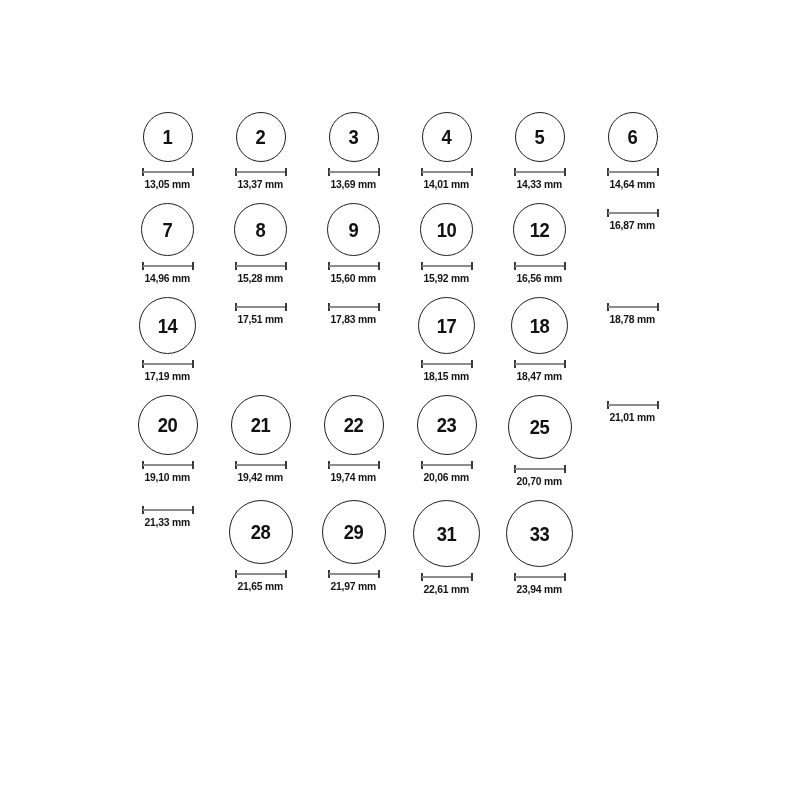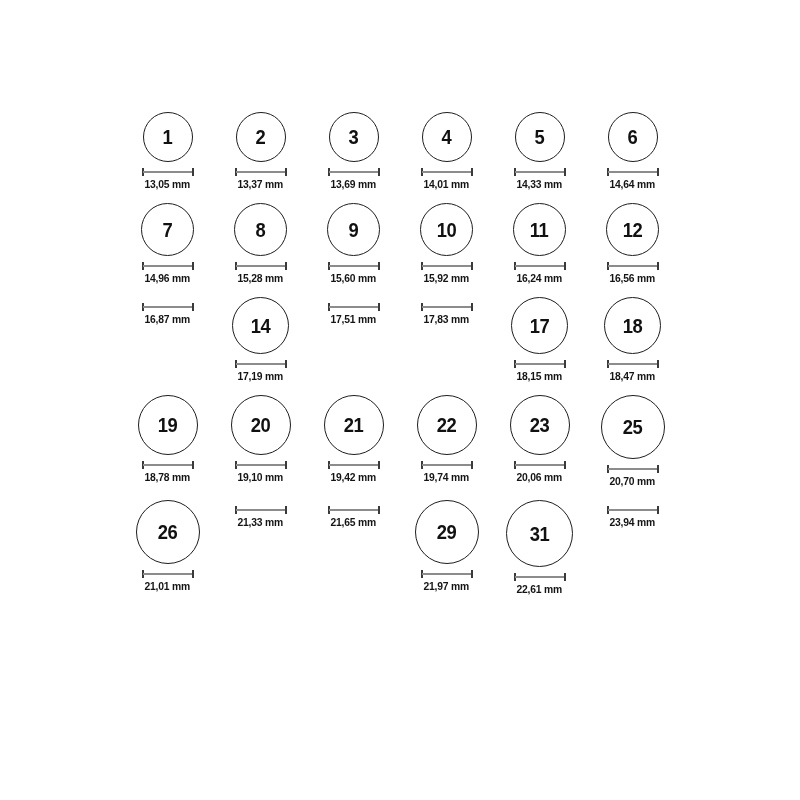--- a/index.html
+++ b/index.html
@@ -194,31 +194,20 @@
     </div>
     <span class="measure">
       <span class="tick left"></span>
       <span class="hline"></span>
       <span class="tick right"></span>
     </span>
     <div class="label">15,92 mm</div>
   </div>
       <div class="cell" style="--d: 53px;">
     <div class="circle">
-      <span class="num">11</span>
-    </div>
-    <span class="measure">
-      <span class="tick left"></span>
-      <span class="hline"></span>
-      <span class="tick right"></span>
-    </span>
-    <div class="label">16,24 mm</div>
-  </div>
-      <div class="cell" style="--d: 53px;">
-    <div class="circle">
       <span class="num">12</span>
     </div>
     <span class="measure">
       <span class="tick left"></span>
       <span class="hline"></span>
       <span class="tick right"></span>
     </span>
     <div class="label">16,56 mm</div>
   </div>
       <div class="cell" style="--d: 57px;">
@@ -272,23 +261,20 @@
       <span class="num">18</span>
     </div>
     <span class="measure">
       <span class="tick left"></span>
       <span class="hline"></span>
       <span class="tick right"></span>
     </span>
     <div class="label">18,47 mm</div>
   </div>
       <div class="cell" style="--d: 60px;">
-    <div class="circle">
-      <span class="num">19</span>
-    </div>
     <span class="measure">
       <span class="tick left"></span>
       <span class="hline"></span>
       <span class="tick right"></span>
     </span>
     <div class="label">18,78 mm</div>
   </div>
       <div class="cell" style="--d: 60px;">
     <div class="circle">
       <span class="num">20</span>
@@ -338,39 +324,39 @@
       <span class="num">25</span>
     </div>
     <span class="measure">
       <span class="tick left"></span>
       <span class="hline"></span>
       <span class="tick right"></span>
     </span>
     <div class="label">20,70 mm</div>
   </div>
       <div class="cell" style="--d: 64px;">
-    <div class="circle">
-      <span class="num">26</span>
-    </div>
     <span class="measure">
       <span class="tick left"></span>
       <span class="hline"></span>
       <span class="tick right"></span>
     </span>
     <div class="label">21,01 mm</div>
   </div>
       <div class="cell" style="--d: 64px;">
     <span class="measure">
       <span class="tick left"></span>
       <span class="hline"></span>
       <span class="tick right"></span>
     </span>
     <div class="label">21,33 mm</div>
   </div>
       <div class="cell" style="--d: 64px;">
+    <div class="circle">
+      <span class="num">28</span>
+    </div>
     <span class="measure">
       <span class="tick left"></span>
       <span class="hline"></span>
       <span class="tick right"></span>
     </span>
     <div class="label">21,65 mm</div>
   </div>
       <div class="cell" style="--d: 64px;">
     <div class="circle">
       <span class="num">29</span>
@@ -387,20 +373,23 @@
       <span class="num">31</span>
     </div>
     <span class="measure">
       <span class="tick left"></span>
       <span class="hline"></span>
       <span class="tick right"></span>
     </span>
     <div class="label">22,61 mm</div>
   </div>
       <div class="cell" style="--d: 67px;">
+    <div class="circle">
+      <span class="num">33</span>
+    </div>
     <span class="measure">
       <span class="tick left"></span>
       <span class="hline"></span>
       <span class="tick right"></span>
     </span>
     <div class="label">23,94 mm</div>
   </div>
     </div>
 </div>
 

